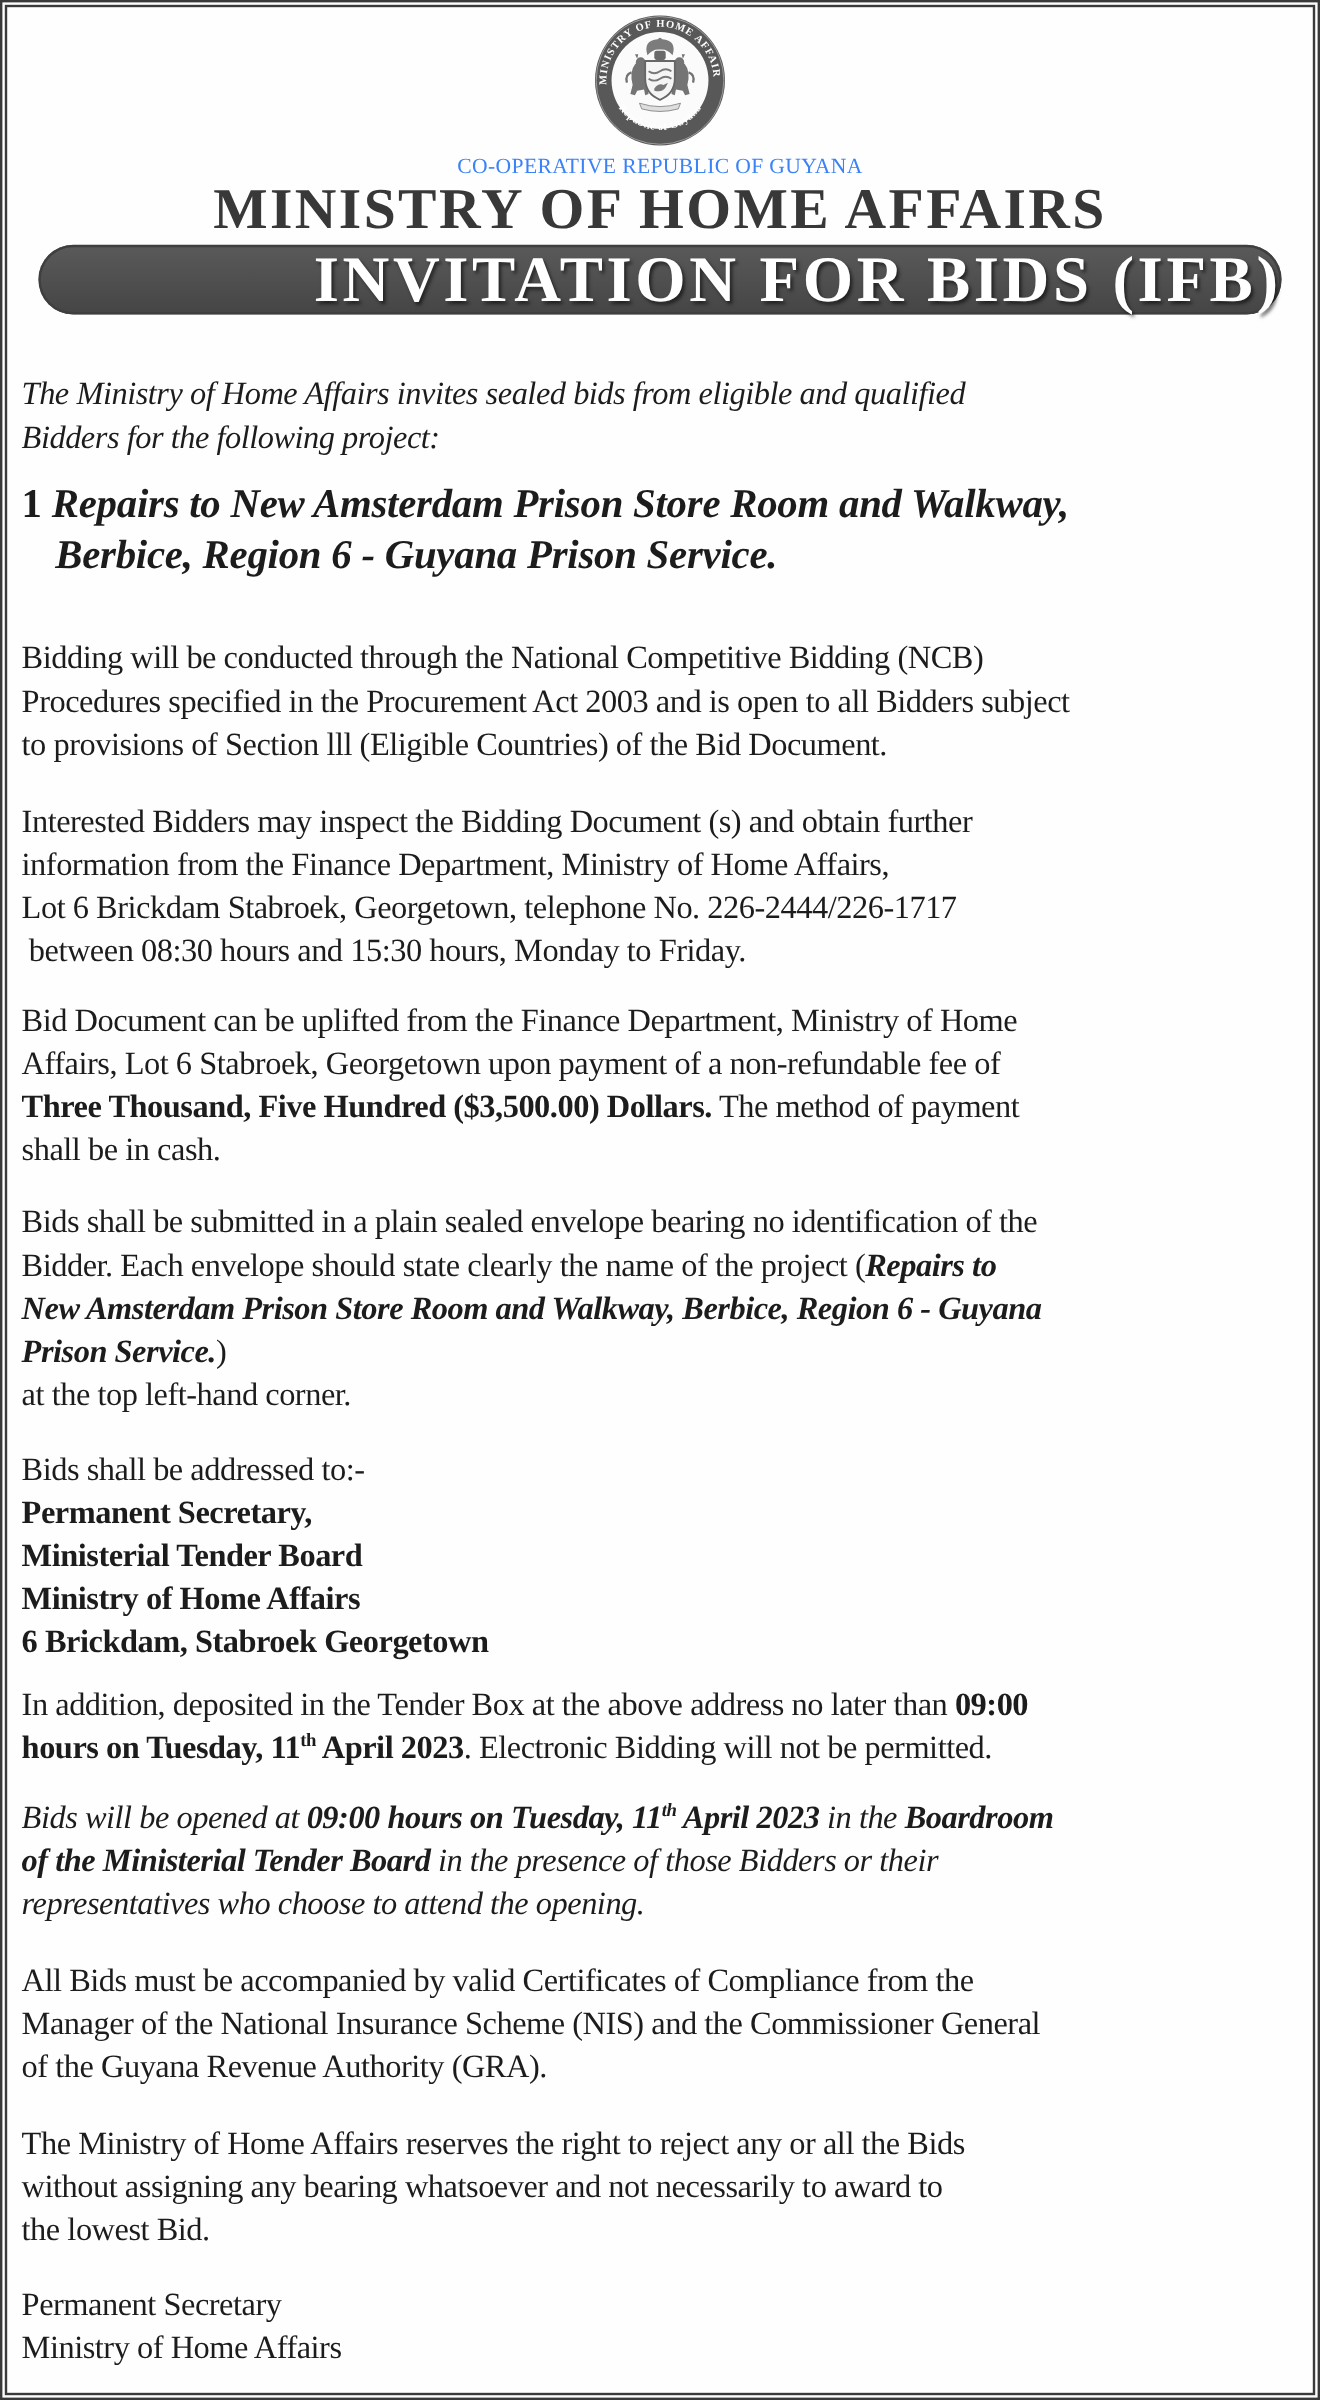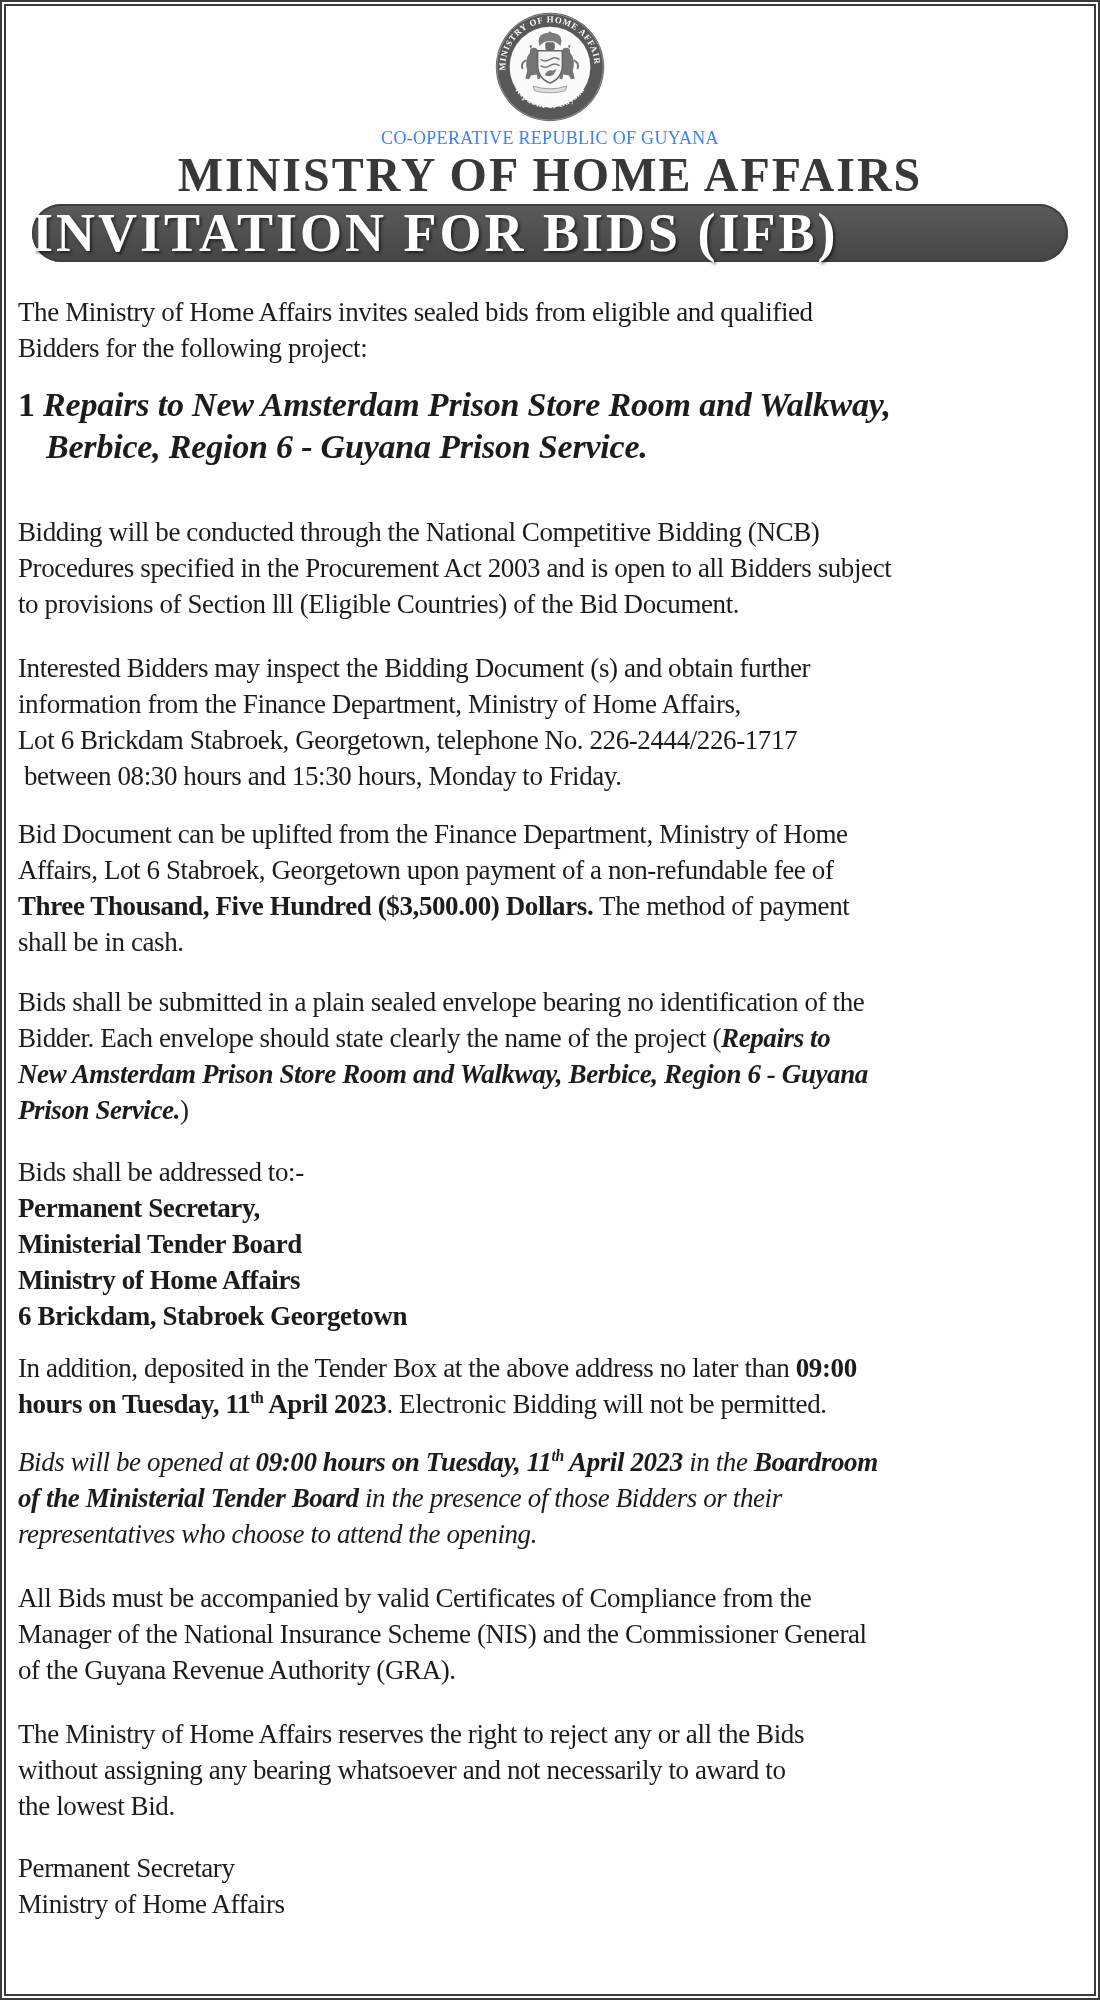--- a/index.html
+++ b/index.html
@@ -14,34 +14,34 @@
     margin-top:3px;text-align:center;font-size:18px;line-height:22px;
     letter-spacing:0.3px;color:#3b82f6;
   }
   .ministry{
     margin:0;margin-top:2px;text-align:center;font-size:48px;line-height:48px;
     font-weight:bold;letter-spacing:2px;color:#383838;
   }
   .banner{
     margin:5px 14px 0 14px;height:58px;border-radius:29px;
     background:linear-gradient(#5a5a5a,#454545);
-    display:flex;align-items:center;justify-content:flex-start;
+    display:flex;align-items:center;justify-content:flex-end;
     box-shadow:inset 0 0 0 2px #3f3f3f;
   }
   .banner-text{
     color:#ffffff;font-size:54px;font-weight:bold;letter-spacing:3px;
     text-shadow:2px 2px 3px rgba(0,0,0,0.55);white-space:nowrap;
   }
   .para{font-size:27px;line-height:36px;letter-spacing:-0.4px;}
   .para .line{white-space:nowrap;}
   .b{font-weight:bold;}
   .i{font-style:italic;}
   .sup{font-size:0.58em;vertical-align:super;line-height:0;text-align:center;}
   .project{font-size:34px;line-height:42px;font-weight:bold;letter-spacing:-0.2px;}
-  .mt-intro{margin-top:32px;}
+  .mt-intro{margin-top:48px;font-style:italic;}
   .mt-project{margin-top:18px;}
   .mt-bidding{margin-top:46px;}
   .mt-inspect{margin-top:28px;}
   .mt-fee{margin-top:22px;}
   .mt-envelope{margin-top:24px;}
   .mt-address{margin-top:26px;}
   .mt-deposit{margin-top:16px;font-family:Liberation Serif, serif;}
   .mt-opening{margin-top:22px;font-style:italic;}
   .mt-compliance{margin-top:28px;}
   .mt-rejection{margin-top:28px;}
@@ -117,20 +117,21 @@
       <div class="line"><span>Bid Document can be uplifted from the Finance Department, Ministry of Home</span></div>
       <div class="line"><span>Affairs, Lot 6 Stabroek, Georgetown upon payment of a non-refundable fee of</span></div>
       <div class="line"><span class="b">Three Thousand, Five Hundred ($3,500.00) Dollars.</span><span> The method of payment</span></div>
       <div class="line"><span>shall be in cash.</span></div>
     </div>
   <div class="para mt-envelope">
       <div class="line"><span>Bids shall be submitted in a plain sealed envelope bearing no identification of the</span></div>
       <div class="line"><span>Bidder. Each envelope should state clearly the name of the project (</span><span class="b i">Repairs to</span></div>
       <div class="line"><span class="b i">New Amsterdam Prison Store Room and Walkway, Berbice, Region 6 - Guyana</span></div>
       <div class="line"><span class="b i">Prison Service.</span><span>)</span></div>
+      <div class="line"><span>at the top left-hand corner.</span></div>
     </div>
   <div class="para mt-address">
       <div class="line"><span>Bids shall be addressed to:-</span></div>
       <div class="line"><span class="b">Permanent Secretary,</span></div>
       <div class="line"><span class="b">Ministerial Tender Board</span></div>
       <div class="line"><span class="b">Ministry of Home Affairs</span></div>
       <div class="line"><span class="b">6 Brickdam, Stabroek Georgetown</span></div>
     </div>
   <div class="para mt-deposit">
       <div class="line"><span>In addition, deposited in the Tender Box at the above address no later than </span><span class="b">09:00</span></div>

